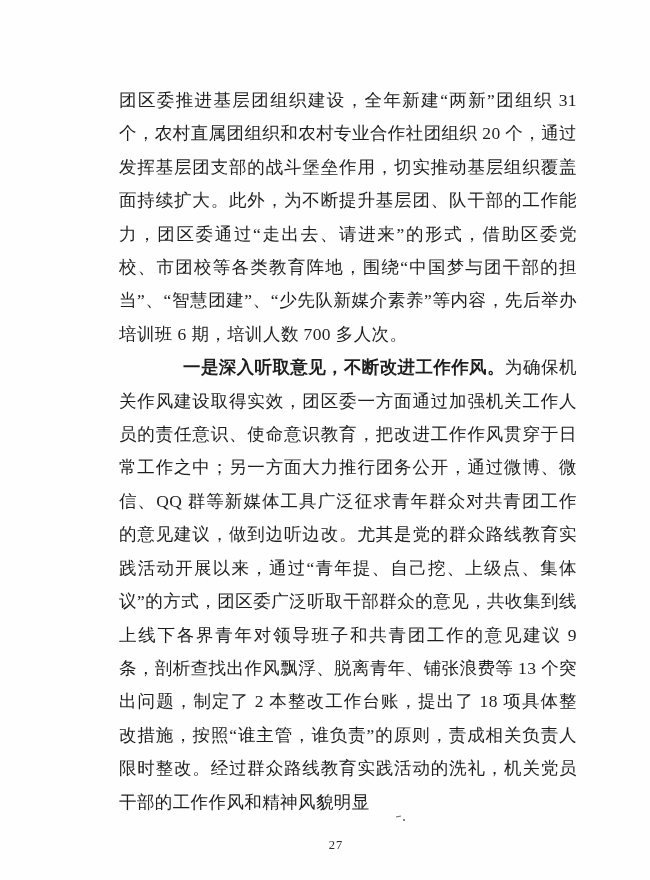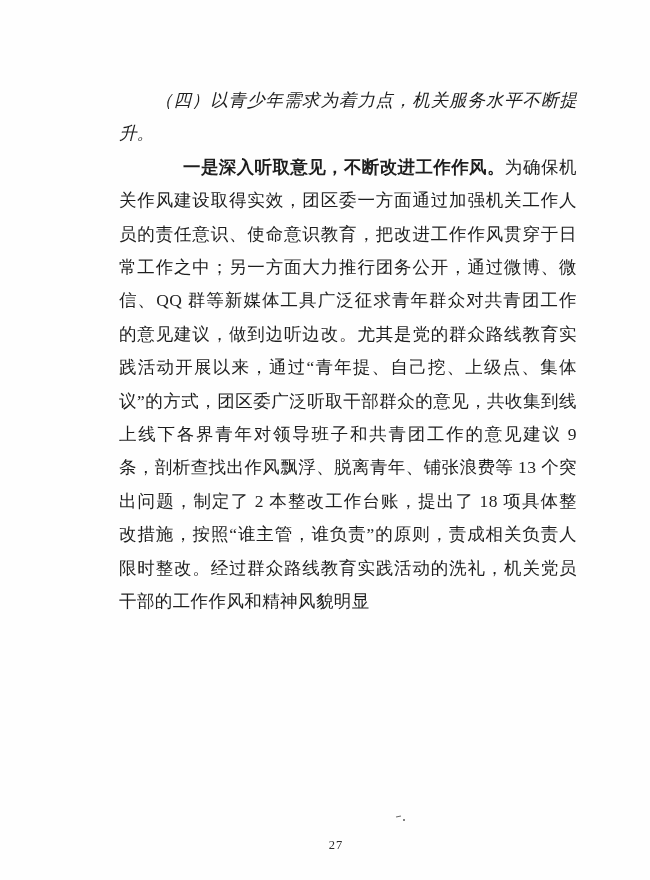--- a/index.html
+++ b/index.html
@@ -81,22 +81,22 @@
     opacity: 0.85;
   }
 </style>
 </head>
 <body>
 
 <div class="page">
 
   <div class="text-block">
 
+    <p class="para">团区委推进基层团组织建设，全年新建“两新”团组织 31 个，农村直属团组织和农村专业合作社团组织 20 个，通过发挥基层团支部的战斗堡垒作用，切实推动基层组织覆盖面持续扩大。此外，为不断提升基层团、队干部的工作能力，团区委通过“走出去、请进来”的形式，借助区委党校、市团校等各类教育阵地，围绕“中国梦与团干部的担当”、“智慧团建”、“少先队新媒介素养”等内容，先后举办培训班 6 期，培训人数 700 多人次。</p>
 
-    <p class="para indent section-heading">（四）以青少年需求为着力点，机关服务水平不断提升。</p>
 
     <p class="para indent"><span class="lead-bold">一是深入听取意见，不断改进工作作风。</span><span>为确保机关作风建设取得实效，团区委一方面通过加强机关工作人员的责任意识、使命意识教育，把改进工作作风贯穿于日常工作之中；另一方面大力推行团务公开，通过微博、微信、QQ 群等新媒体工具广泛征求青年群众对共青团工作的意见建议，做到边听边改。尤其是党的群众路线教育实践活动开展以来，通过“青年提、自己挖、上级点、集体议”的方式，团区委广泛听取干部群众的意见，共收集到线上线下各界青年对领导班子和共青团工作的意见建议 9 条，剖析查找出作风飘浮、脱离青年、铺张浪费等 13 个突出问题，制定了 2 本整改工作台账，提出了 18 项具体整改措施，按照“谁主管，谁负责”的原则，责成相关负责人限时整改。经过群众路线教育实践活动的洗礼，机关党员干部的工作作风和精神风貌明显</span></p>
 
   </div>
 
   <div class="artifact-dash"></div>
   <div class="artifact-dot"></div>
 
   <div class="page-number">27</div>
 

